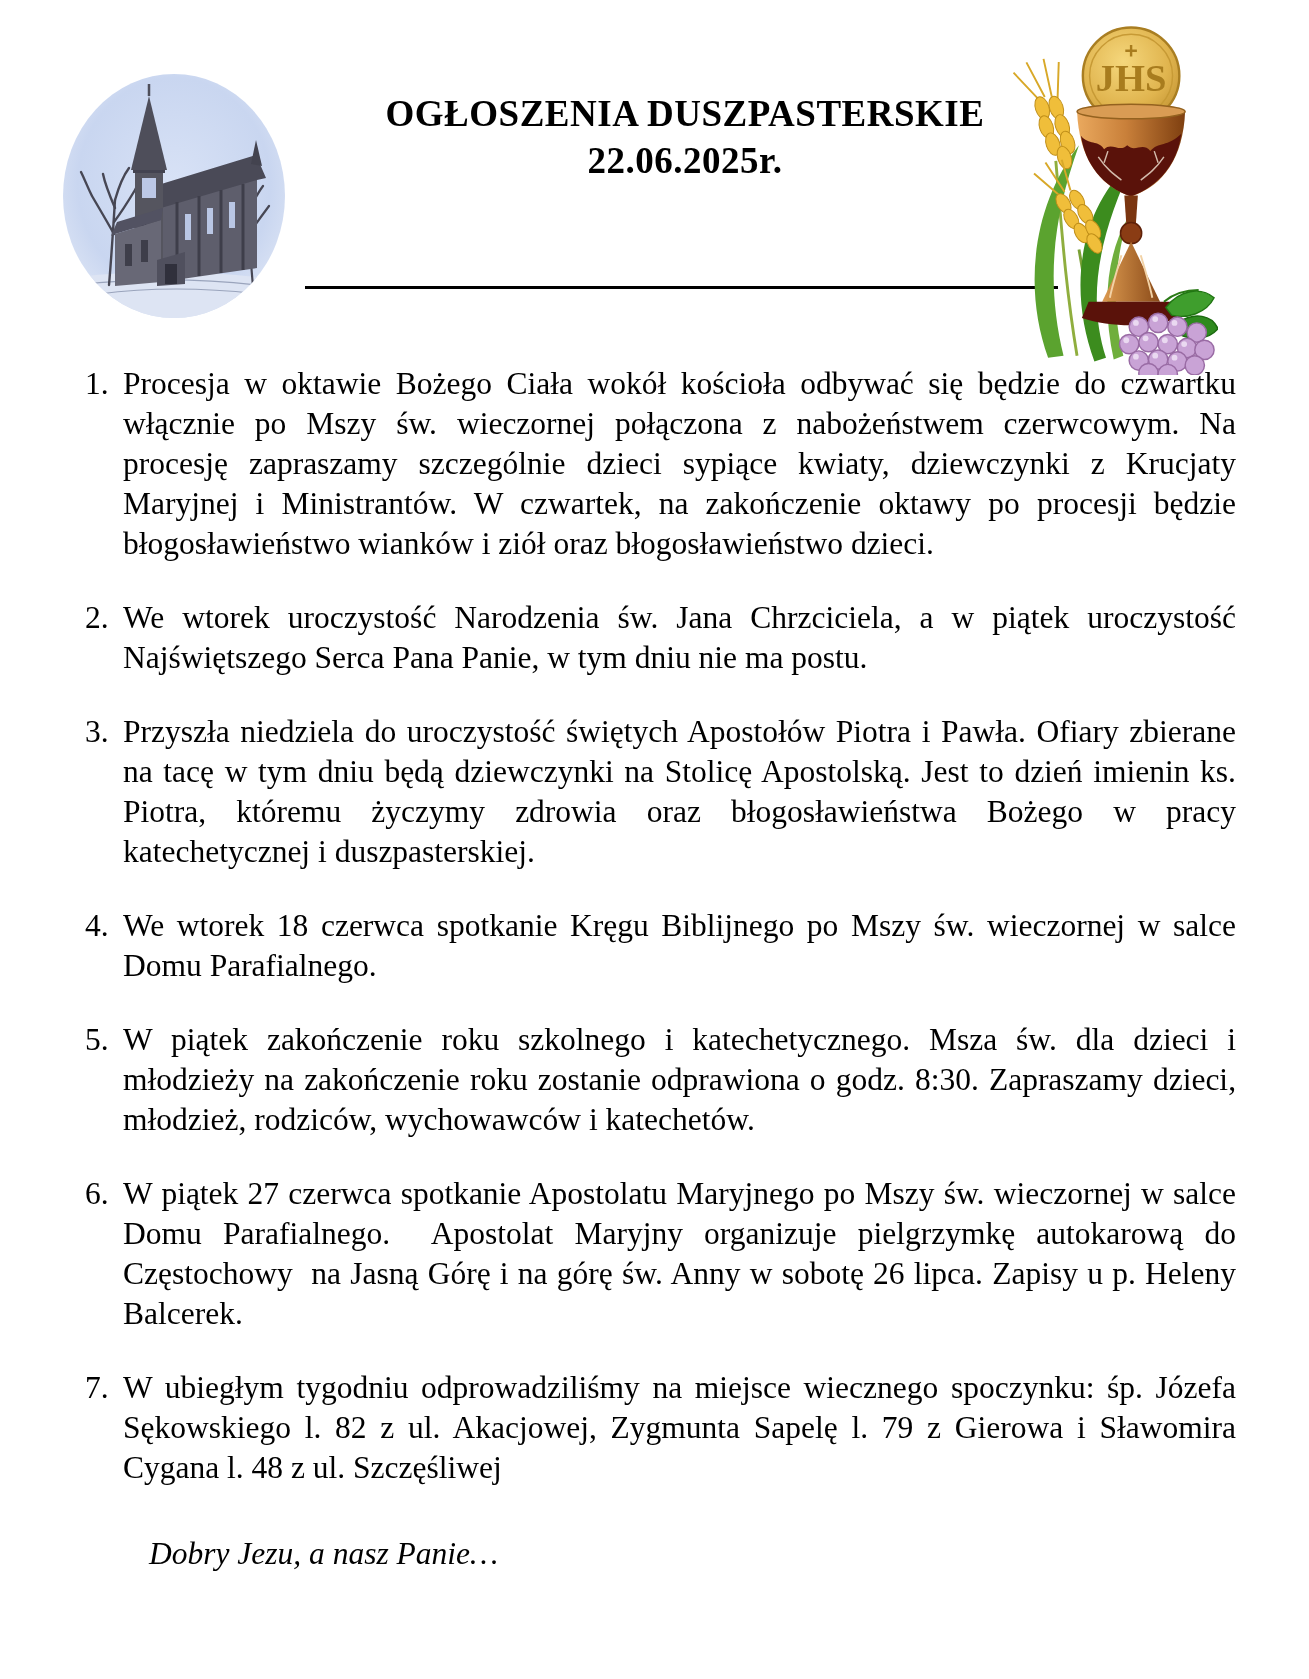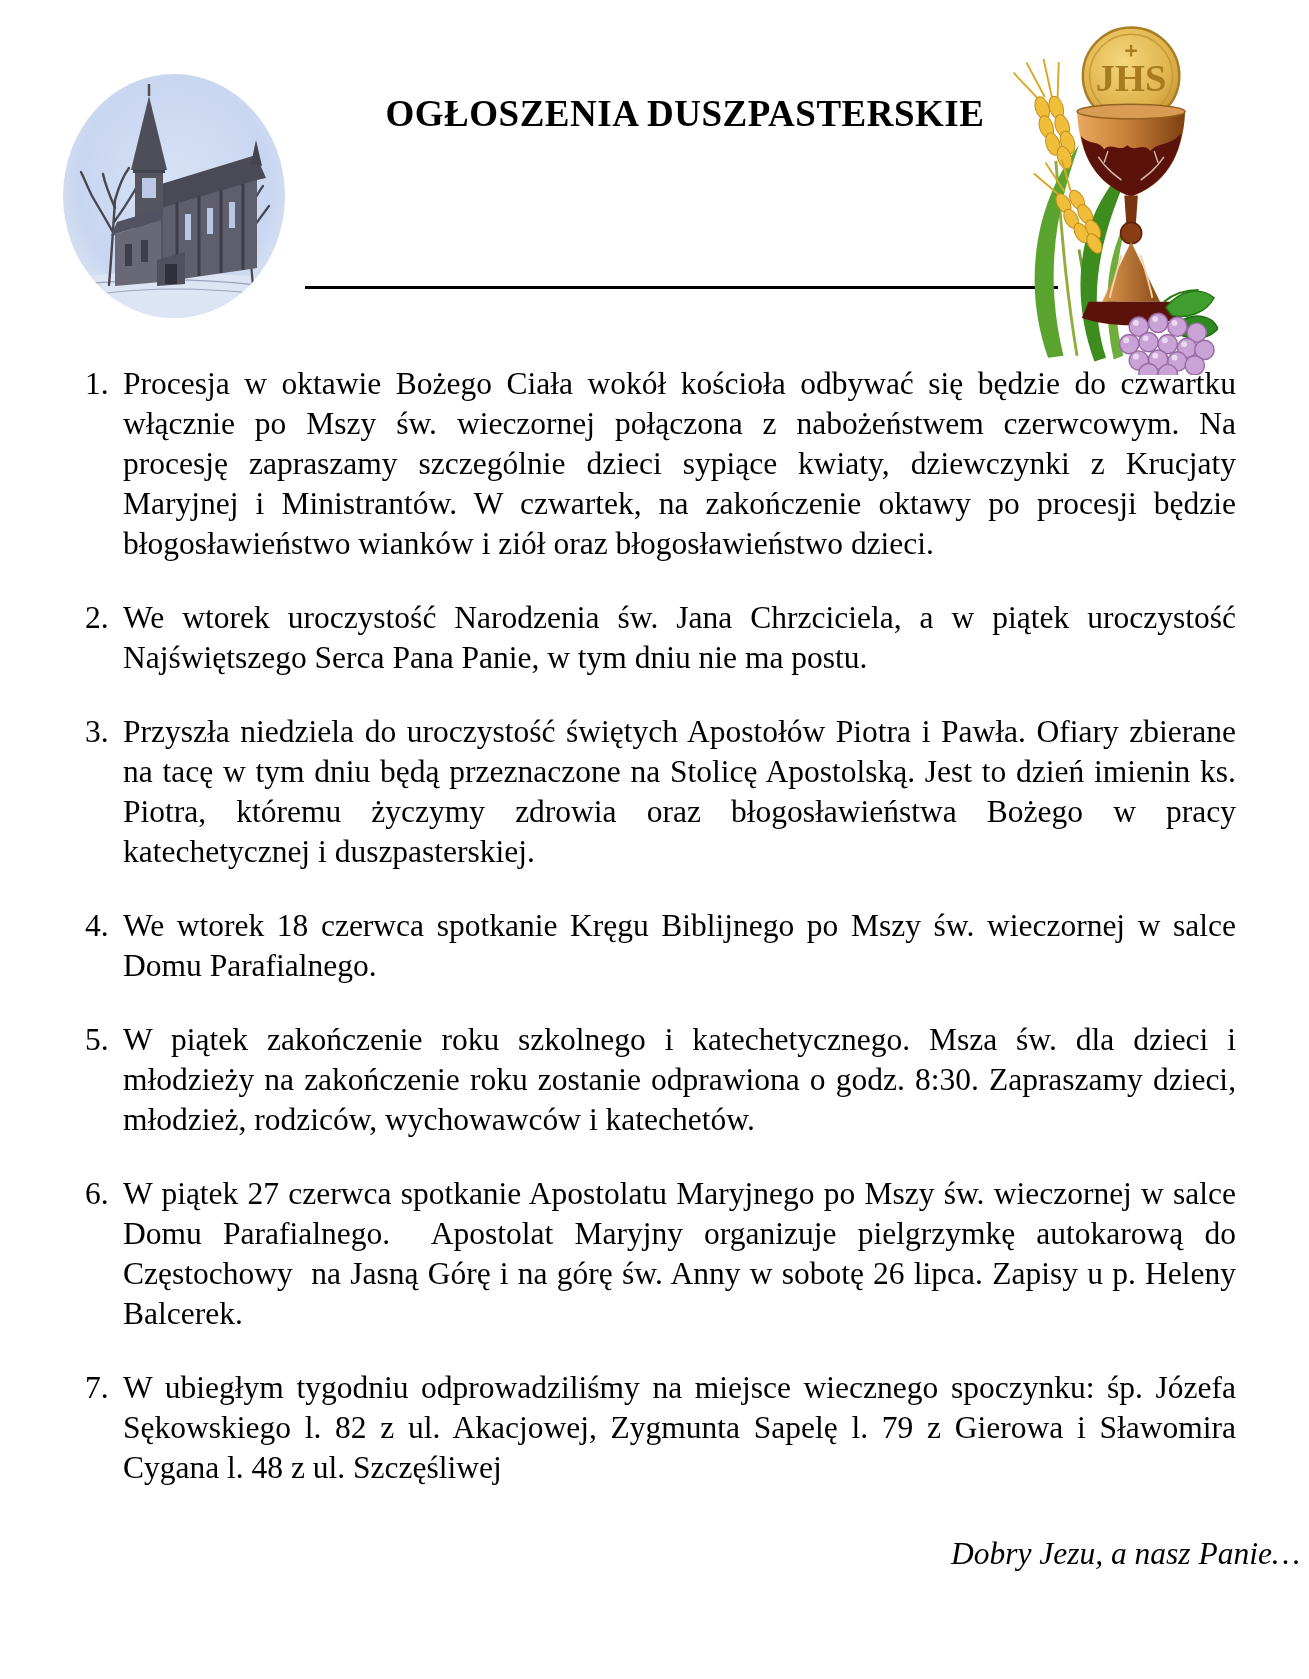--- a/index.html
+++ b/index.html
@@ -29,21 +29,21 @@
   .body-list {
     position:absolute; left:85px; top:364px; width:1151px;
     font-size:31.5px; line-height:40px;
   }
   .item { display:flex; margin-bottom:34px; }
   .item-num { flex:0 0 38px; }
   .item-text { flex:1; text-align:justify; }
   .prayer {
     margin-top:46px;
     position:relative; left:64px;
-    text-align:right;
+    text-align:left;
     font-style:italic;
     font-size:31.5px;
   }
 </style>
 </head>
 <body>
 
 <div class="page">
 
   <svg class="church-img" width="232" height="248" viewBox="0 0 230 248" aria-hidden="true">
@@ -100,20 +100,21 @@
       <polygon points="52,164 58,150 104,136 102,148 56,162" fill="#525262"></polygon>
       <rect x="66" y="172" width="7" height="22" fill="#3e3e4a"></rect>
       <rect x="82" y="168" width="7" height="22" fill="#3e3e4a"></rect>
       <polygon points="98,188 126,180 126,212 98,214" fill="#50505e"></polygon>
       <rect x="106" y="192" width="12" height="20" fill="#30303c"></rect>
     </g>
   </svg>
 
   <div class="title-block">
     <div>OGŁOSZENIA DUSZPASTERSKIE</div>
+    <div>22.06.2025r.</div>
   </div>
   <div class="title-rule"></div>
 
   <svg class="chalice-img" width="224" height="359" viewBox="0 0 232 372" aria-hidden="true">
     <defs>
       <radialGradient id="hostGrad" cx="42%" cy="35%" r="78%">
         <stop offset="0%" stop-color="#f5d77c"></stop>
         <stop offset="60%" stop-color="#e0b44e"></stop>
         <stop offset="100%" stop-color="#bc8c2c"></stop>
       </radialGradient>
@@ -226,21 +227,21 @@
     <div class="item">
       <span class="item-num">1.</span>
       <span class="item-text">Procesja w oktawie Bożego Ciała wokół kościoła odbywać się będzie do czwartku włącznie po Mszy św. wieczornej połączona z&nbsp;nabożeństwem czerwcowym. Na procesję zapraszamy szczególnie dzieci sypiące kwiaty, dziewczynki z Krucjaty Maryjnej i Ministrantów. W czwartek, na zakończenie oktawy po procesji będzie błogosławieństwo wianków i ziół oraz błogosławieństwo dzieci.</span>
     </div>
     <div class="item">
       <span class="item-num">2.</span>
       <span class="item-text">We wtorek uroczystość Narodzenia św. Jana Chrzciciela, a w piątek uroczystość Najświętszego Serca Pana Panie, w tym dniu nie ma postu.</span>
     </div>
     <div class="item">
       <span class="item-num">3.</span>
-      <span class="item-text">Przyszła niedziela do uroczystość świętych Apostołów Piotra i Pawła. Ofiary zbierane na tacę w tym dniu będą przeznaczone na Stolicę Apostolską. Jest to dzień imienin ks. Piotra, któremu życzymy zdrowia oraz błogosławieństwa Bożego w pracy katechetycznej i duszpasterskiej.</span>
+      <span class="item-text">Przyszła niedziela do uroczystość świętych Apostołów Piotra i Pawła. Ofiary zbierane na tacę w tym dniu będą dziewczynki na Stolicę Apostolską. Jest to dzień imienin ks. Piotra, któremu życzymy zdrowia oraz błogosławieństwa Bożego w pracy katechetycznej i duszpasterskiej.</span>
     </div>
     <div class="item">
       <span class="item-num">4.</span>
       <span class="item-text">We wtorek 18 czerwca spotkanie Kręgu Biblijnego po Mszy św. wieczornej w salce Domu Parafialnego.</span>
     </div>
     <div class="item">
       <span class="item-num">5.</span>
       <span class="item-text">W piątek zakończenie roku szkolnego i katechetycznego. Msza św. dla dzieci i młodzieży na zakończenie roku zostanie odprawiona o godz. 8:30. Zapraszamy dzieci, młodzież, rodziców, wychowawców i katechetów.</span>
     </div>
     <div class="item">

